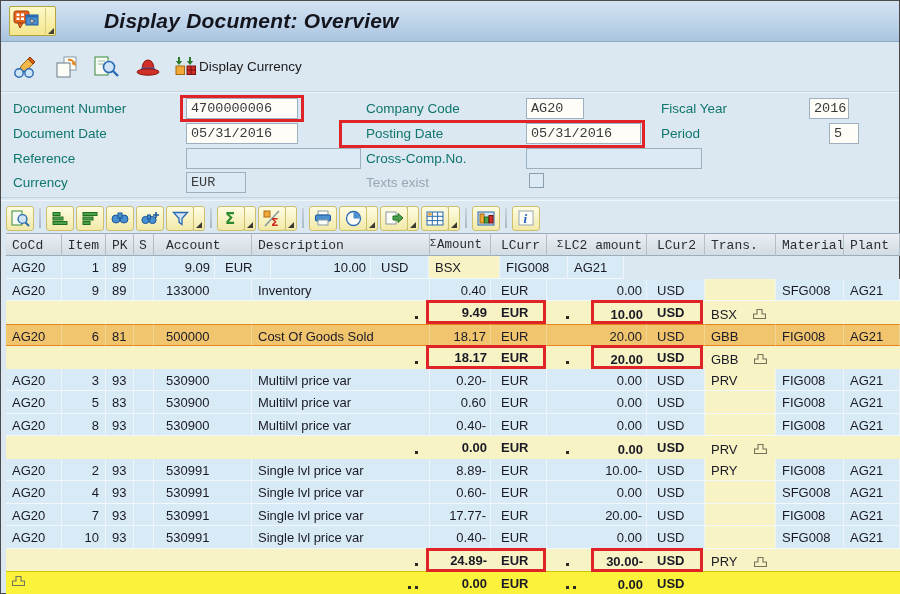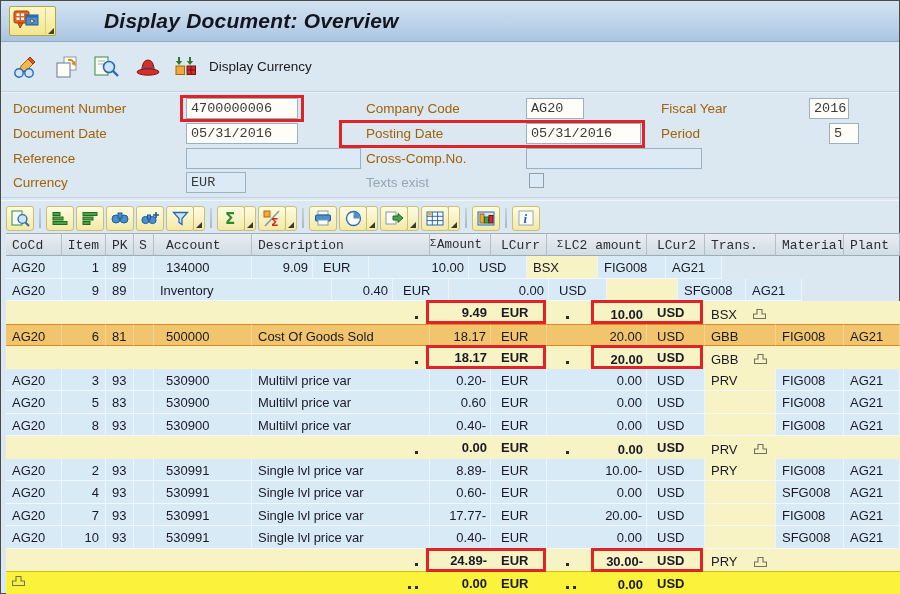--- a/index.html
+++ b/index.html
@@ -17,26 +17,26 @@
   .tbtn .dd { position:absolute; right:1px; bottom:1px; width:0; height:0;
               border-left:6px solid transparent; border-bottom:6px solid #44413a; }
   .tbtn .strip { position:absolute; right:9px; top:1px; bottom:1px; width:1px; background:#d8cd82; }
   #page-title { font-size:21px; font-weight:bold; font-style:italic; color:#14141c; margin-left:48px;
                 letter-spacing:.2px; }
 
   
   #apptoolbar { height:49px; display:flex; align-items:center; gap:13px; padding-left:12px;
                 border-bottom:1px solid #c2d2e0; box-shadow:0 1px 0 #eef4fa; background:#dbe7f1; }
   .aticon { display:flex; align-items:center; }
-  #display-currency-group { display:flex; align-items:center; gap:12px;text-align:right; }
+  #display-currency-group { display:flex; align-items:center; gap:2px;text-align:right; }
   #display-currency-label { font-size:13.5px; color:#1a1a1a; }
 
   
   #form { position:relative; height:102px; margin-top:2px; }
-  .flabel { position:absolute; font-size:13.5px; color:#a16207; }
+  .flabel { position:absolute; font-size:13.5px; color:#0f766e; }
   .flabel.dim { color:#96a6b4; }
   .ffield { position:absolute; height:21px; box-sizing:border-box; border:1px solid #9db0c0;
             background:#fefdf8; font-family:"Liberation Mono","DejaVu Sans Mono",monospace;
             font-size:13.5px; color:#3a3a3a; padding:2px 4px 0 4px; white-space:nowrap; overflow:hidden; }
   .ffield.blue { background:#dceaf6; }
   #texts-exist-box { position:absolute; width:15px; height:15px; box-sizing:border-box;
                      border:1px solid #8aa0b0; background:#dceaf6; }
   .annotation { position:absolute; border:3px solid #e02326; box-sizing:border-box; pointer-events:none; z-index:6; }
 
   #formsep { height:2px; margin:1px 0 2px 0; border-top:1px solid #c2d2e0; border-bottom:1px solid #f0f6fb; }
@@ -346,34 +346,34 @@
       <div class="t-cell c-trans">Trans.</div>
       <div class="t-cell c-material">Material</div>
       <div class="t-cell c-plant">Plant</div>
     </div>
     <div id="tbody">
         <div class="t-row data">
           <div class="t-cell c-cocd">AG20</div>
           <div class="t-cell c-item">1</div>
           <div class="t-cell c-pk">89</div>
           <div class="t-cell c-s"></div>
-          <div class="t-cell c-account">134000</div>
           <div class="t-cell c-amount_lc">9.09</div>
           <div class="t-cell c-lcurr">EUR</div>
           <div class="t-cell c-lc2_amount">10.00</div>
           <div class="t-cell c-lcur2">USD</div>
           <div class="t-cell c-trans">BSX</div>
           <div class="t-cell c-material">FIG008</div>
           <div class="t-cell c-plant">AG21</div>
         </div>
         <div class="t-row data">
           <div class="t-cell c-cocd">AG20</div>
           <div class="t-cell c-item">9</div>
           <div class="t-cell c-pk">89</div>
           <div class="t-cell c-s"></div>
+          <div class="t-cell c-account">133000</div>
           <div class="t-cell c-description">Inventory</div>
           <div class="t-cell c-amount_lc">0.40</div>
           <div class="t-cell c-lcurr">EUR</div>
           <div class="t-cell c-lc2_amount">0.00</div>
           <div class="t-cell c-lcur2">USD</div>
           <div class="t-cell c-trans"></div>
           <div class="t-cell c-material">SFG008</div>
           <div class="t-cell c-plant">AG21</div>
         </div>
         <div class="t-row sub">

